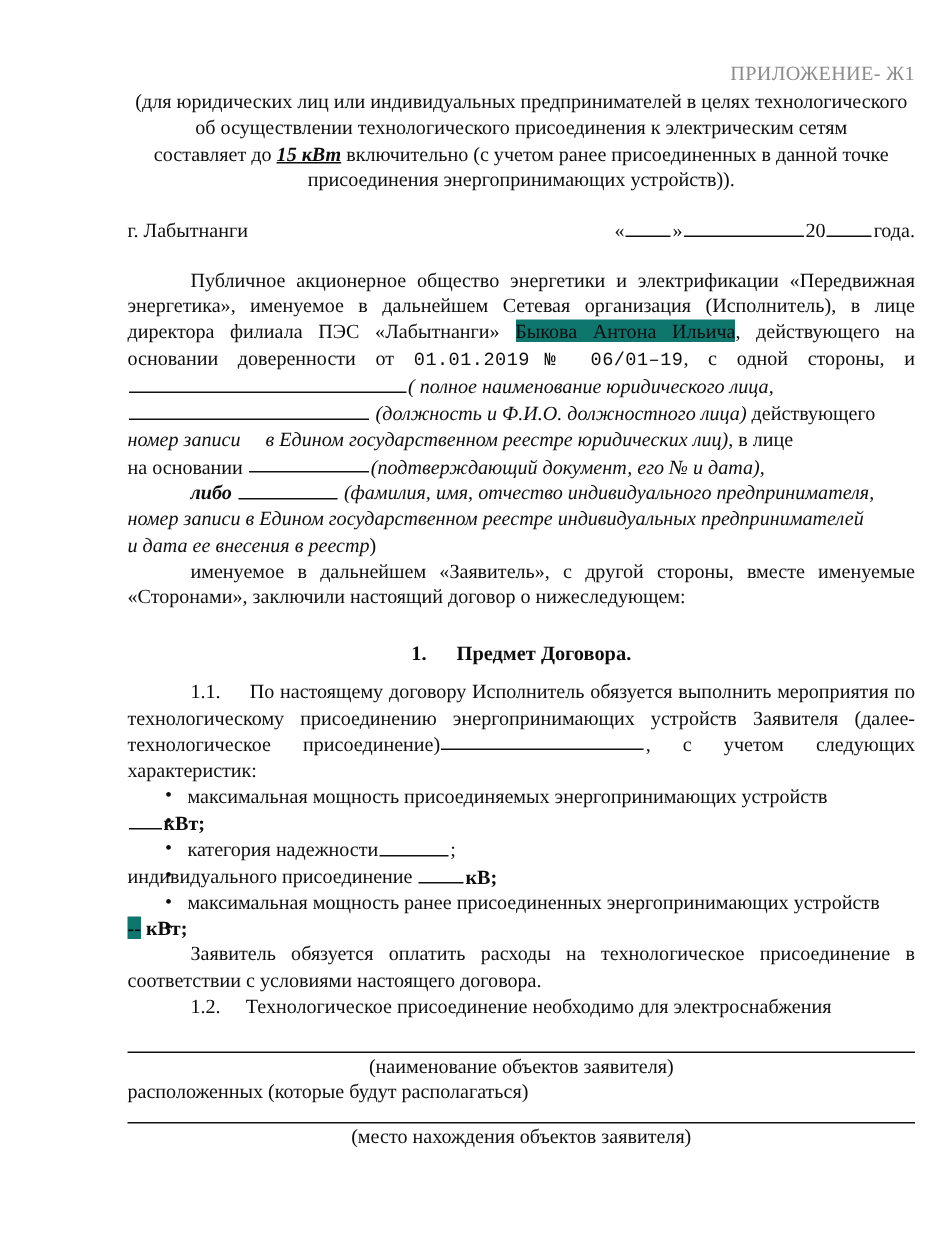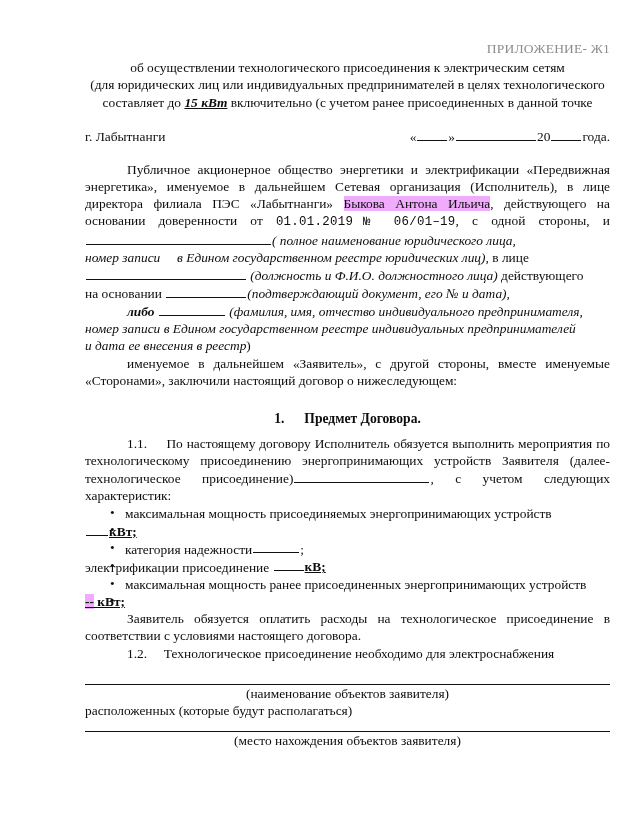--- a/index.html
+++ b/index.html
@@ -65,21 +65,21 @@
     font-size: 13.4px;
     line-height: 1.285;
     text-align: justify;
   }
   .ind { text-indent: 42px; }
   .ital { font-style: italic; }
   .bi { font-weight: bold; font-style: italic; }
 
   
   .hl {
-    background: #f0abfc;
+    background: #0f766e;
   }
 
   
   .mono {
     font-family: "Liberation Mono", "DejaVu Sans Mono", monospace;
     font-size: 12.4px;
     letter-spacing: 0.3px;
   }
 
   
@@ -131,21 +131,20 @@
     content: "\2022";
     position: absolute;
     left: 25px;
     top: -1px;
   }
   .cont { padding-left: 0; }
 
   
   .uline-b {
     font-weight: bold;
-    text-decoration: underline;
     margin-top: 20px;
   }
 
   
   hr.rule {
     border: none;
     border-top: 1.2px solid #111;
     margin: 0;
     width: 525px;
   }
@@ -163,37 +162,38 @@
 </head>
 <body>
 
 <div class="page">
   <div class="content">
 
     <div class="appendix">ПРИЛОЖЕНИЕ- Ж1</div>
 
 
     <div class="doc-subtitle">
+      <div>(для юридических лиц или индивидуальных предпринимателей в целях технологического</div>
       <div>об осуществлении технологического присоединения к электрическим сетям</div>
-      <div>(для юридических лиц или индивидуальных предпринимателей в целях технологического</div>
       <div><span>составляет до </span><span class="u">15 кВт</span><span> включительно (с учетом ранее присоединенных в данной точке</span></div>
+      <div>присоединения энергопринимающих устройств)).</div>
     </div>
 
     <div class="city-row">
       <span>г. Лабытнанги</span>
       <span class="date-part"><span>«</span><span class="blank b4"></span><span>»</span><span class="blank b10"></span><span>20</span><span class="blank b4"></span><span>года.</span></span>
     </div>
 
     <div class="sp-16"></div>
 
     <p class="para ind"><span>Публичное акционерное общество энергетики и электрификации «Передвижная энергетика», именуемое в дальнейшем Сетевая организация (Исполнитель), в лице директора филиала ПЭС «Лабытнанги» </span><span class="hl">Быкова Антона Ильича</span><span>, действующего на основании доверенности от </span><span class="mono">01.01.2019</span><span class="mono">№</span> <span class="mono">06/01–19</span><span>, с одной стороны, и </span><span class="blank b23"></span><span class="ital">( полное наименование юридического лица,</span></p>
 
+    <p class="para"><span class="blank b20"></span> <span class="ital">(должность и Ф.И.О. должностного лица)</span><span> действующего</span></p>
+
     <p class="para ital"><span>номер записи</span> &nbsp;&nbsp;&nbsp;&nbsp;<span>в Едином государственном реестре юридических лиц)</span><span style="font-style:normal">, в лице</span></p>
-
-    <p class="para"><span class="blank b20"></span> <span class="ital">(должность и Ф.И.О. должностного лица)</span><span> действующего</span></p>
 
     <p class="para"><span>на основании </span><span class="blank b10"></span><span class="ital">(подтверждающий документ, его № и дата),</span></p>
 
     <p class="para ind"><span class="bi">либо</span> <span class="blank b8"></span> <span class="ital">(фамилия, имя, отчество индивидуального предпринимателя,</span></p>
 
     <p class="para ital">номер записи в Едином государственном реестре индивидуальных предпринимателей</p>
 
     <p class="para"><span class="ital">и дата ее внесения в реестр</span><span>)</span></p>
 
     <p class="para ind">именуемое в дальнейшем «Заявитель», с другой стороны, вместе именуемые «Сторонами», заключили настоящий договор о нижеследующем:</p>
@@ -202,21 +202,21 @@
 
     <div class="sp-8"></div>
 
     <p class="para ind"><span>1.1.</span>&nbsp;&nbsp;&nbsp;&nbsp;&nbsp;<span>По настоящему договору Исполнитель обязуется выполнить мероприятия по технологическому присоединению энергопринимающих устройств Заявителя (далее- технологическое присоединение)</span><span class="blank b17"></span><span>, с учетом следующих характеристик:</span></p>
 
     <p class="bullet"><span>максимальная мощность присоединяемых энергопринимающих устройств</span></p>
     <p class="bullet cont"><span class="blank b3"></span><span class="uline-b">кВт;</span></p>
 
     <p class="bullet"><span>категория надежности</span><span class="blank b6"></span><span>;</span></p>
 
-    <p class="bullet cont"><span>электрификации присоединение </span><span class="blank b4"></span><span class="uline-b">кВ;</span></p>
+    <p class="bullet cont"><span>индивидуального присоединение </span><span class="blank b4"></span><span class="uline-b">кВ;</span></p>
 
     <p class="bullet"><span>максимальная мощность ранее присоединенных энергопринимающих устройств</span></p>
     <p class="bullet cont"><span class="uline-b hl">--</span><span class="uline-b"> кВт;</span></p>
 
     <p class="para ind">Заявитель обязуется оплатить расходы на технологическое присоединение в соответствии с условиями настоящего договора.</p>
 
     <p class="para ind"><span>1.2.</span>&nbsp;&nbsp;&nbsp;&nbsp;&nbsp;<span>Технологическое присоединение необходимо для электроснабжения</span></p>
 
     <div class="sp-22"></div>
     <hr class="rule">

